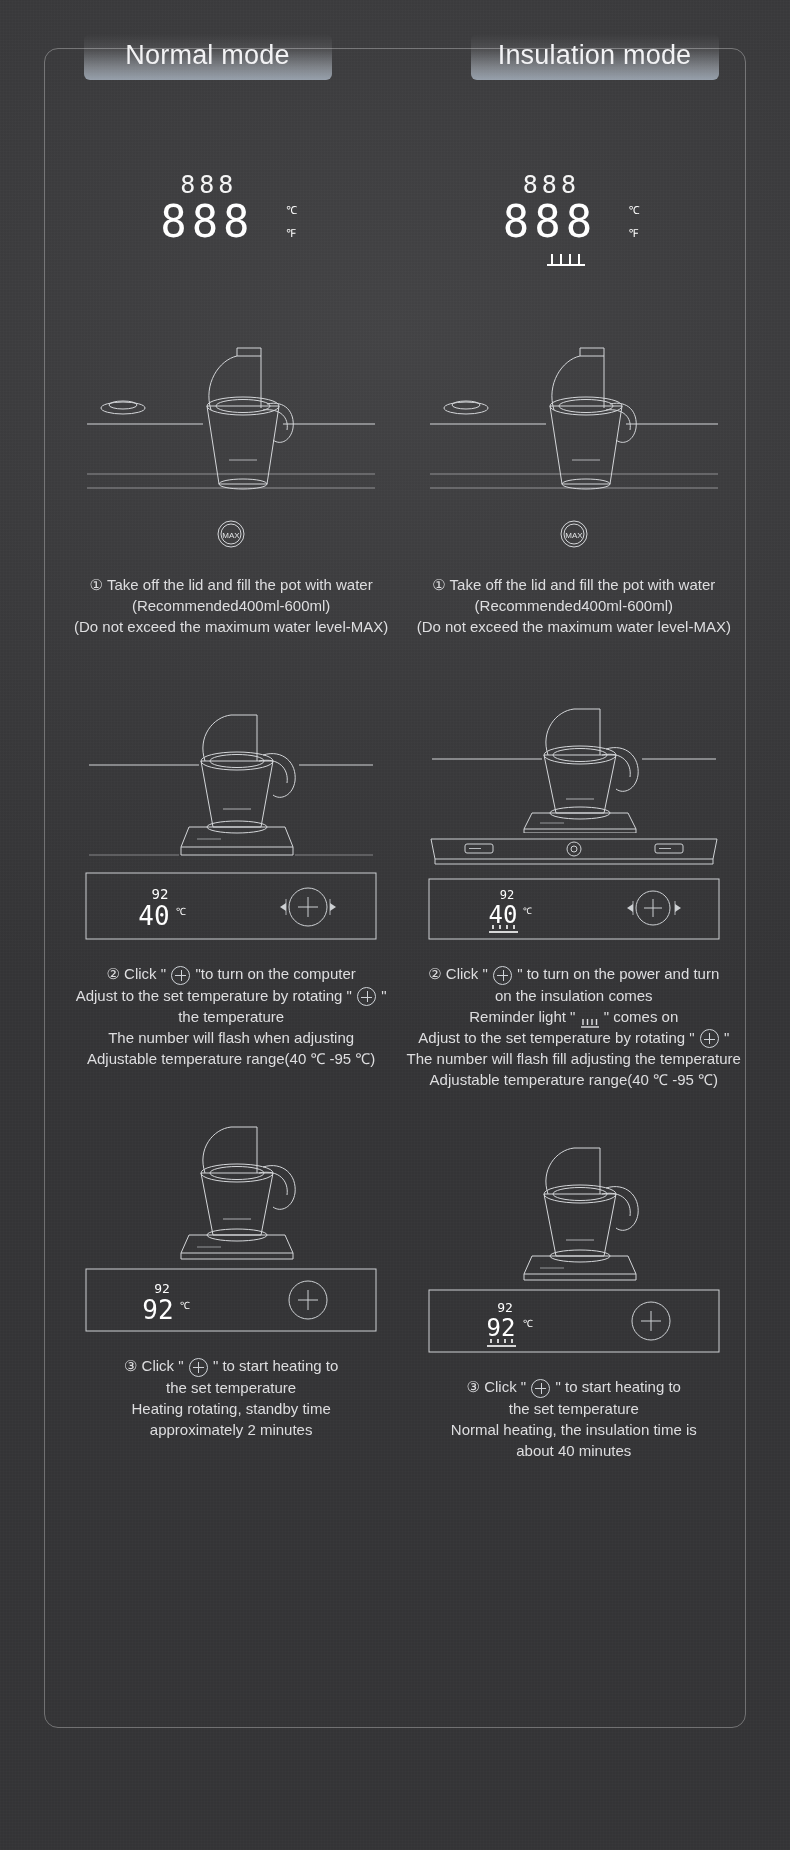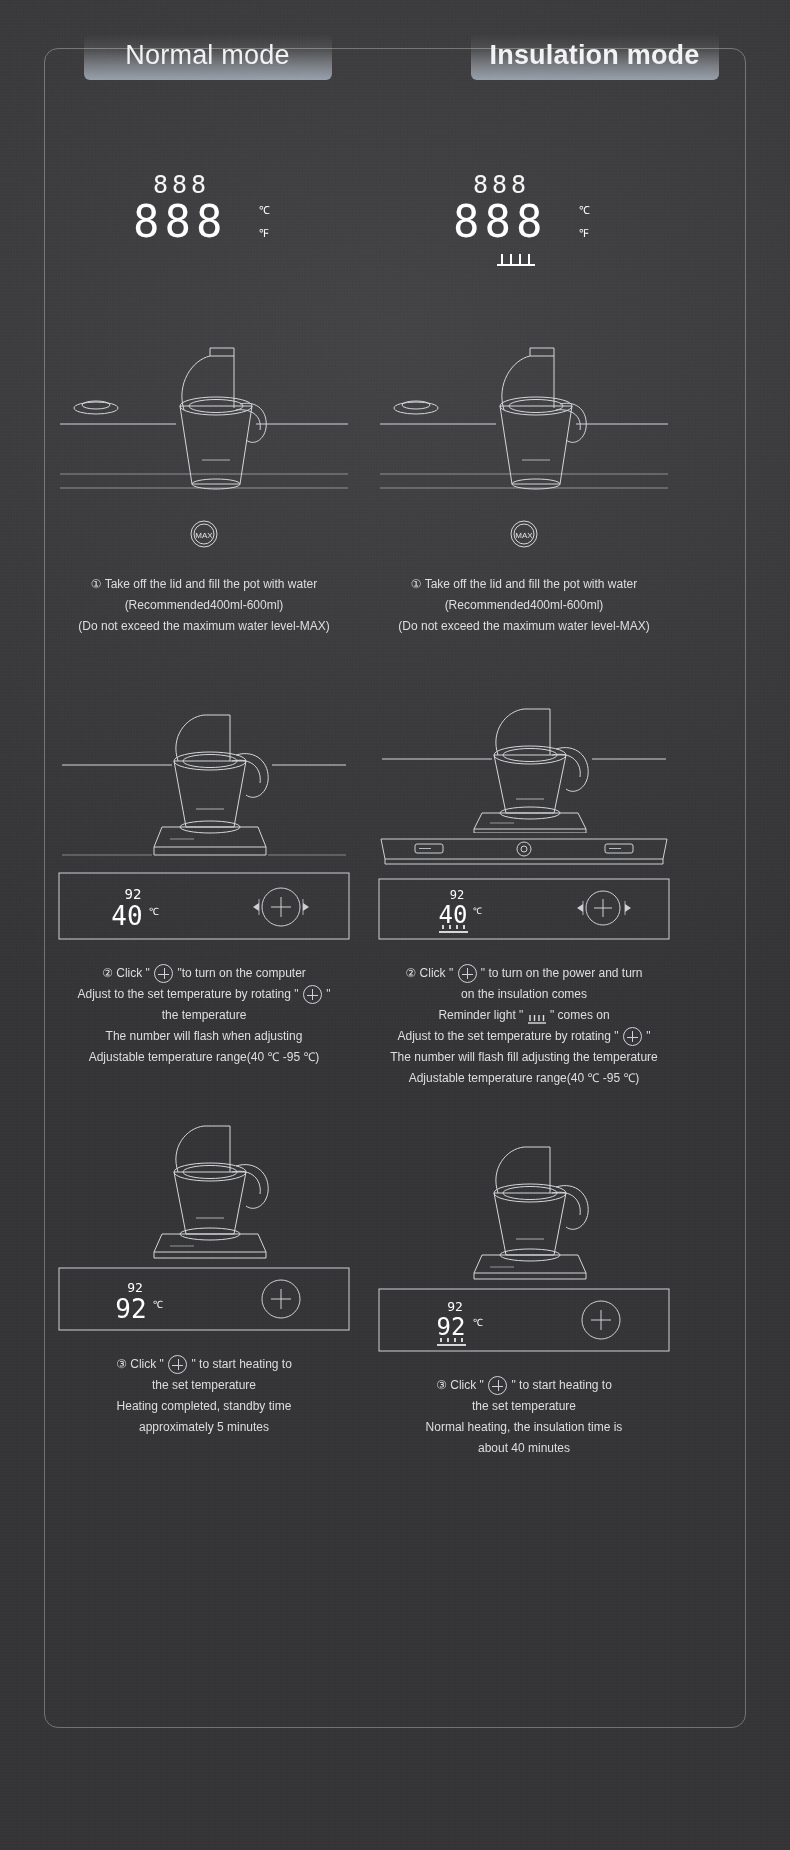--- a/index.html
+++ b/index.html
@@ -48,27 +48,28 @@
     width: 248px;
     text-align: center;
     padding: 6px 0 9px 0;
     font-size: 27px;
     color: #f2f2f4;
     letter-spacing: .2px;
     border-radius: 6px;
     background: linear-gradient(180deg, rgba(255,255,255,0.00) 0%, rgba(240,244,250,0.10) 34%, rgba(224,234,246,0.40) 72%, rgba(206,221,238,0.62) 100%);
   }
   .tab-normal { margin-left: 6px; }
-  .tab-insulation { margin-right: 10px; font-weight: bold; }
+  .tab-insulation { margin-right: 10px; }
 
   .columns {
     position: absolute;
     top: 140px; left: 44px;
     width: 561px;
     display: flex;
+    padding-left: 20px;
   }
   .col {
     width: 351px;
     display: flex;
     flex-direction: column;
     align-items: center;
   }
 
   
   .display {
@@ -112,21 +113,21 @@
   .steam svg { display: block; }
 
   
   .illus { margin-top: 6px; }
   .illus svg { display: block; }
 
   .caption {
     margin-top: 14px;
     text-align: center;
     color: #dedee0;
-    font-size: 12px;
+    font-size: 15px;
     line-height: 21px;
     padding: 0 10px;
   }
   .caption .ln { display: block; white-space: nowrap; }
 
   .knob-inline {
     display: inline-block;
     vertical-align: middle;
     width: 19px; height: 19px;
     border: 1px solid #cfd3d8;
@@ -296,22 +297,22 @@
           <text x="78" y="54" font-family="DejaVu Sans Mono, monospace" font-size="26" fill="#ffffff" stroke="none" text-anchor="middle">92</text>
           <text x="100" y="44" font-family="Liberation Sans, sans-serif" font-size="10" fill="#ffffff" stroke="none">℃</text>
           <circle cx="228" cy="35" r="19"></circle>
           <path d="M218 35 L238 35 M228 25 L228 45"></path>
         </svg>
       </div>
 
       <div class="caption">
         <span class="ln"><span>③ Click " </span><span class="knob-inline"></span><span> " to start heating to</span></span>
         <span class="ln">the set temperature</span>
-        <span class="ln">Heating completed, standby time</span>
-        <span class="ln">approximately 5 minutes</span>
+        <span class="ln">Heating rotating, standby time</span>
+        <span class="ln">approximately 2 minutes</span>
       </div>
     </div>
 
     <div class="col">
 
       <div class="display">
         <div class="seg-row-small">888</div>
         <div class="seg-row-big">888</div>
         <div class="units">
           <span>℃</span>

